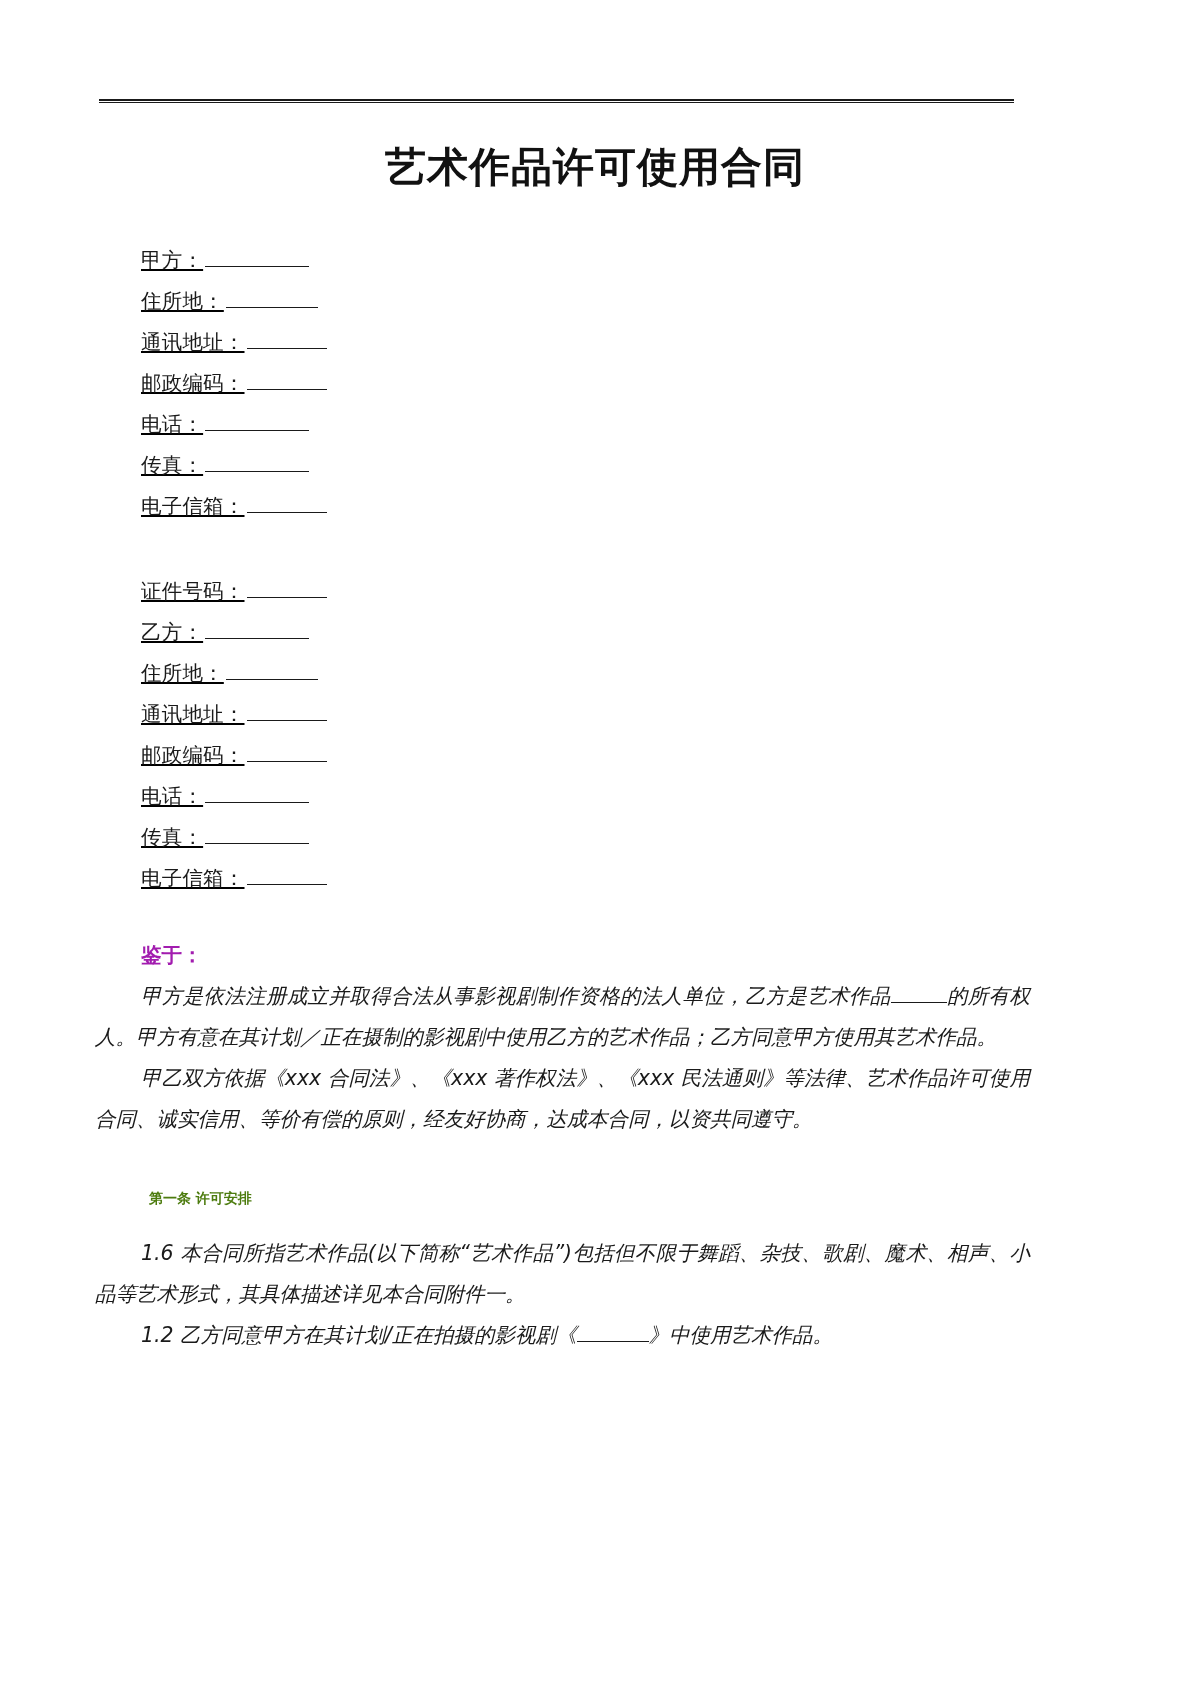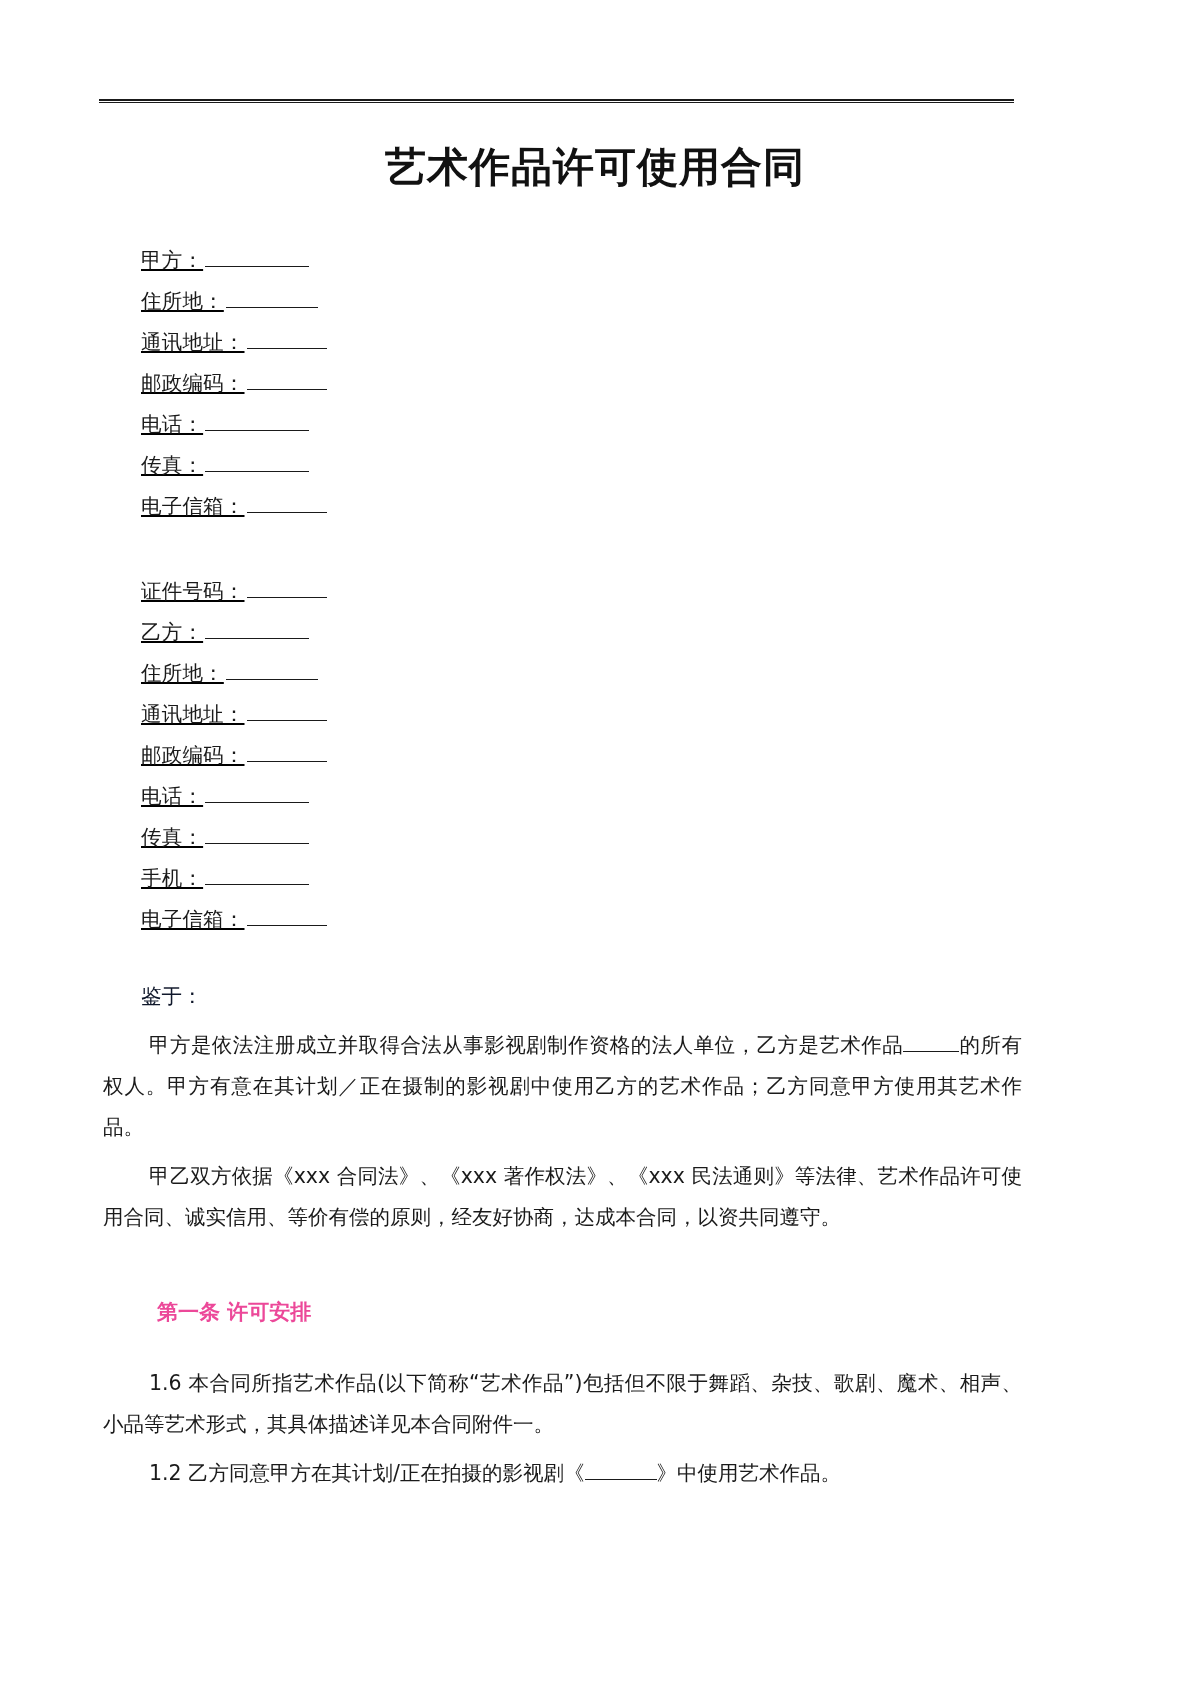--- a/index.html
+++ b/index.html
@@ -79,38 +79,40 @@
   }
   .section-gap {
     height: 36px;
   }
   .para {
     font-size: 20.5px;
     line-height: 41px;
     color: #1a1a1a;
     text-align: justify;
     text-justify: inter-ideograph;
-    margin: 8px;
+    margin: 0;
+    font-style: italic;
   }
   .para-indent {
     text-indent: 46px;
   }
   .lead-line {
     font-size: 20.5px;
     line-height: 41px;
-    color: #0f172a;
+    color: #a21caf;
     padding-left: 46px;
+    font-weight: bold;
   }
   .clause-heading {
-    font-size: 21px;
+    font-size: 14px;
     font-weight: bold;
     line-height: 41px;
-    color: #ec4899;
+    color: #4d7c0f;
     padding-left: 46px;
-    margin: 16px;
+    margin: 8px;
   }
   .heading-gap-top { height: 30px; }
   .heading-gap-bottom { height: 6px; }
   .inline-blank {
     display: inline-block;
     border-bottom: 1.6px solid #1a1a1a;
     width: 56px;
     height: 0.95em;
     vertical-align: baseline;
   }
@@ -175,23 +177,20 @@
       <div class="field-row">
         <span class="field-label">邮政编码：</span><span class="blank blank-md"></span>
       </div>
       <div class="field-row">
         <span class="field-label">电话：</span><span class="blank blank-xl"></span>
       </div>
       <div class="field-row">
         <span class="field-label">传真：</span><span class="blank blank-xl"></span>
       </div>
       <div class="field-row">
-        <span class="field-label">手机：</span><span class="blank blank-xl"></span>
-      </div>
-      <div class="field-row">
         <span class="field-label">电子信箱：</span><span class="blank blank-md"></span>
       </div>
     </div>
 
     <div class="section-gap"></div>
 
     <div class="lead-line">鉴于：</div>
 
     <p class="para para-indent"><span>甲方是依法注册成立并取得合法从事影视剧制作资格的法人单位，乙方是艺术作品</span><span class="inline-blank"></span><span>的所有权人。甲方有意在其计划／正在摄制的影视剧中使用乙方的艺术作品；乙方同意甲方使用其艺术作品。</span></p>
 

